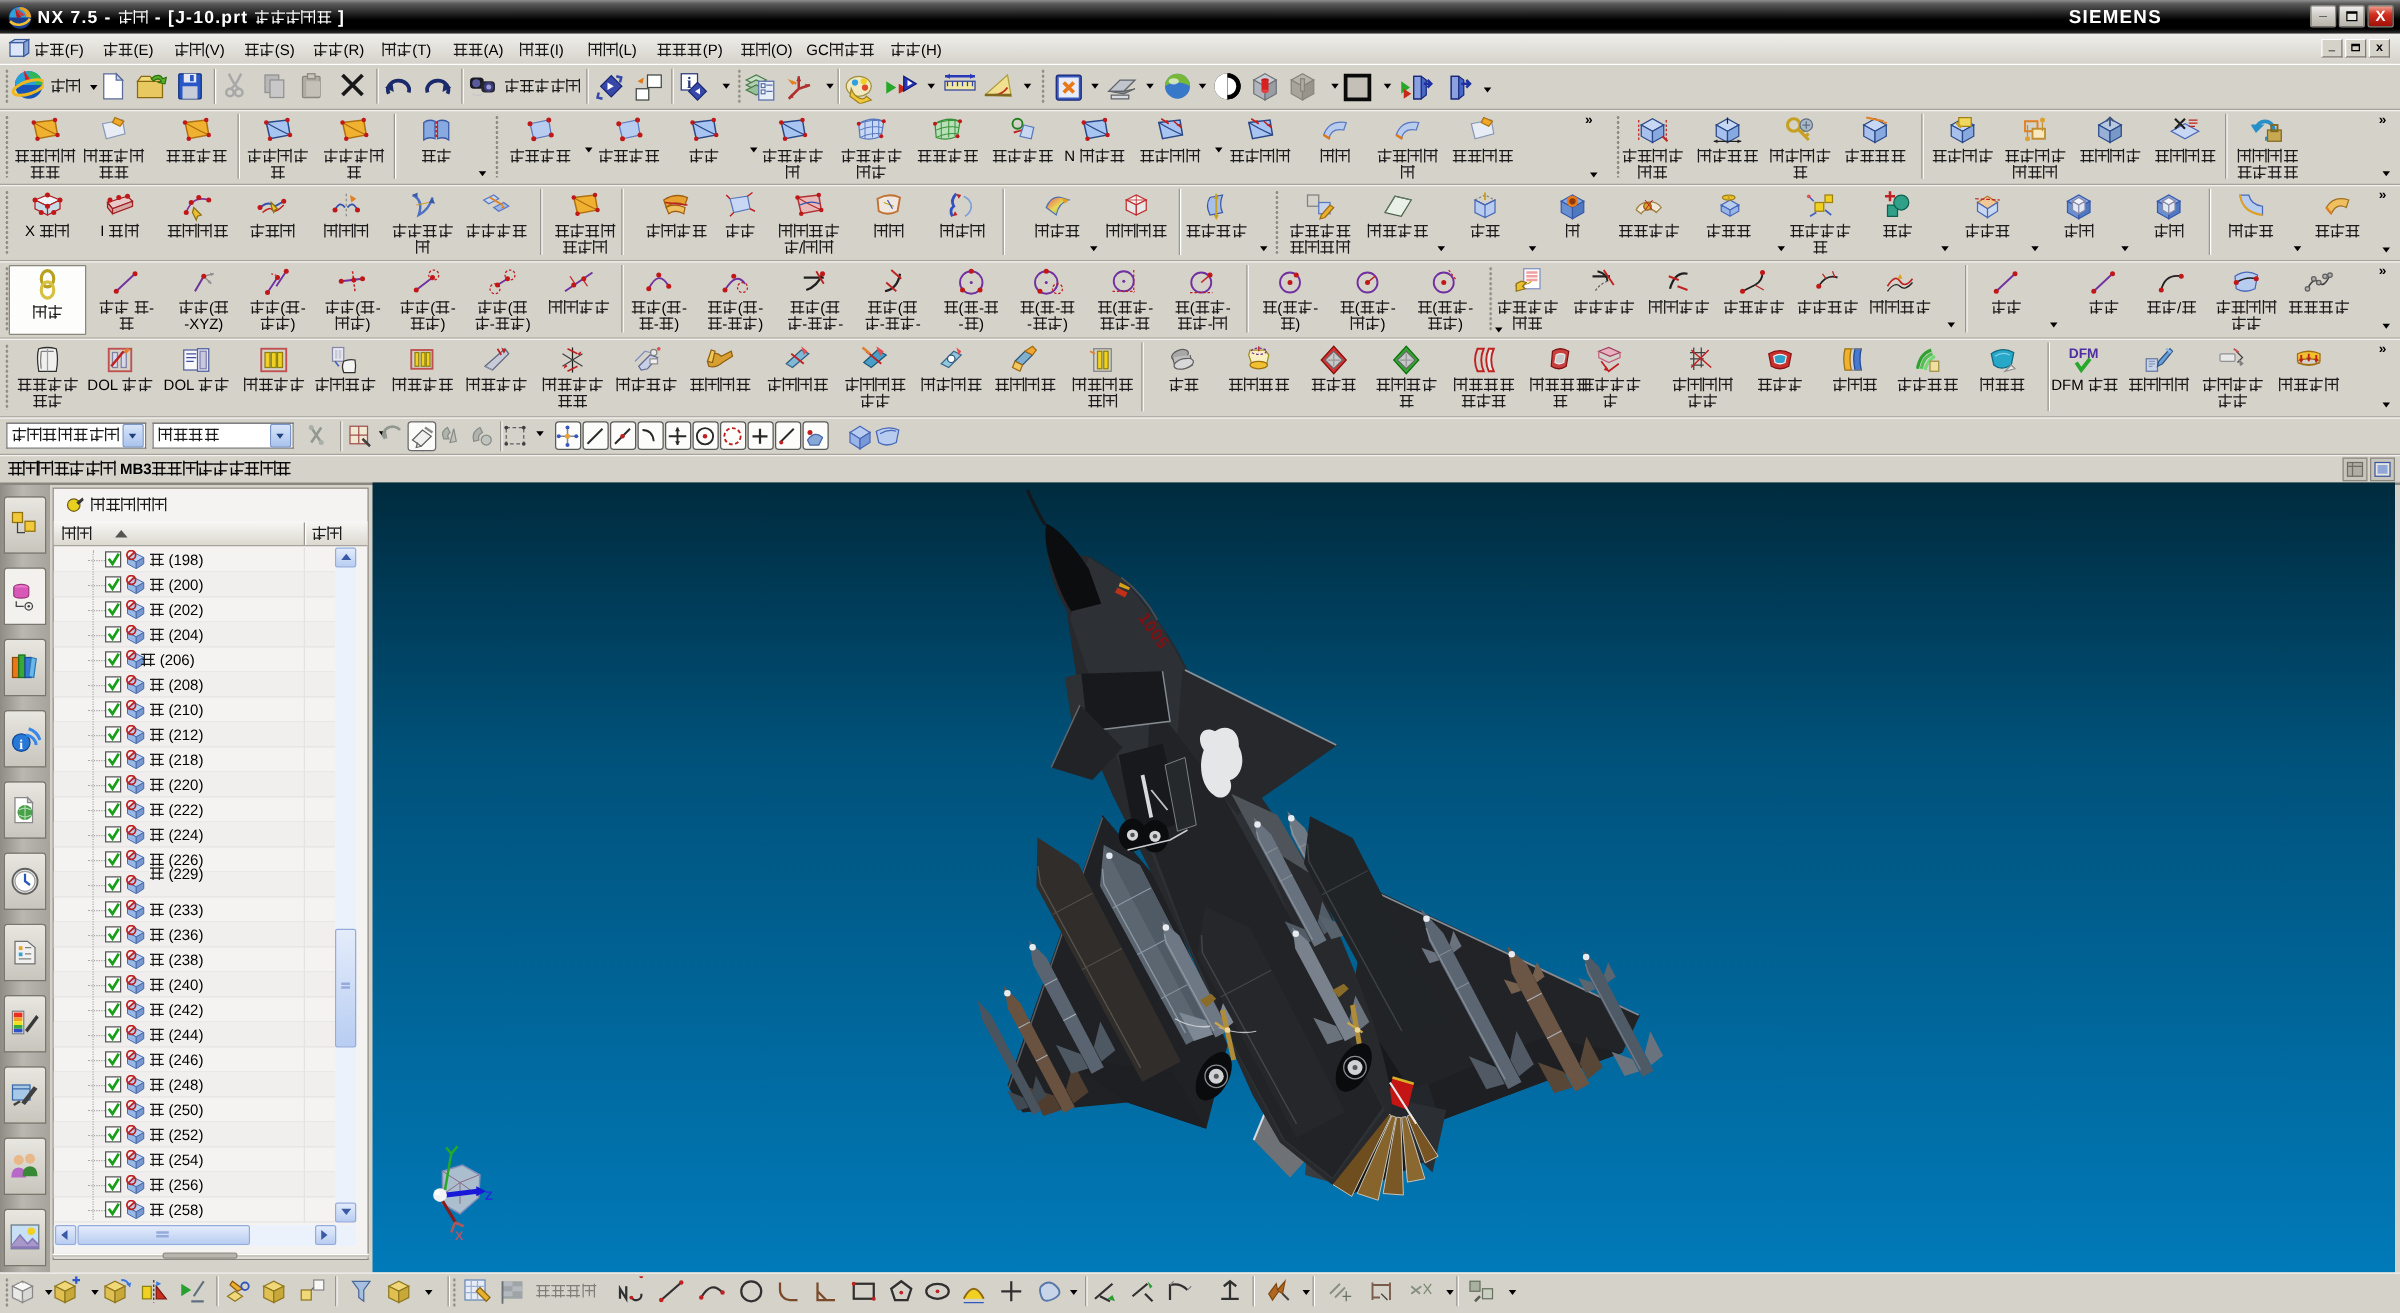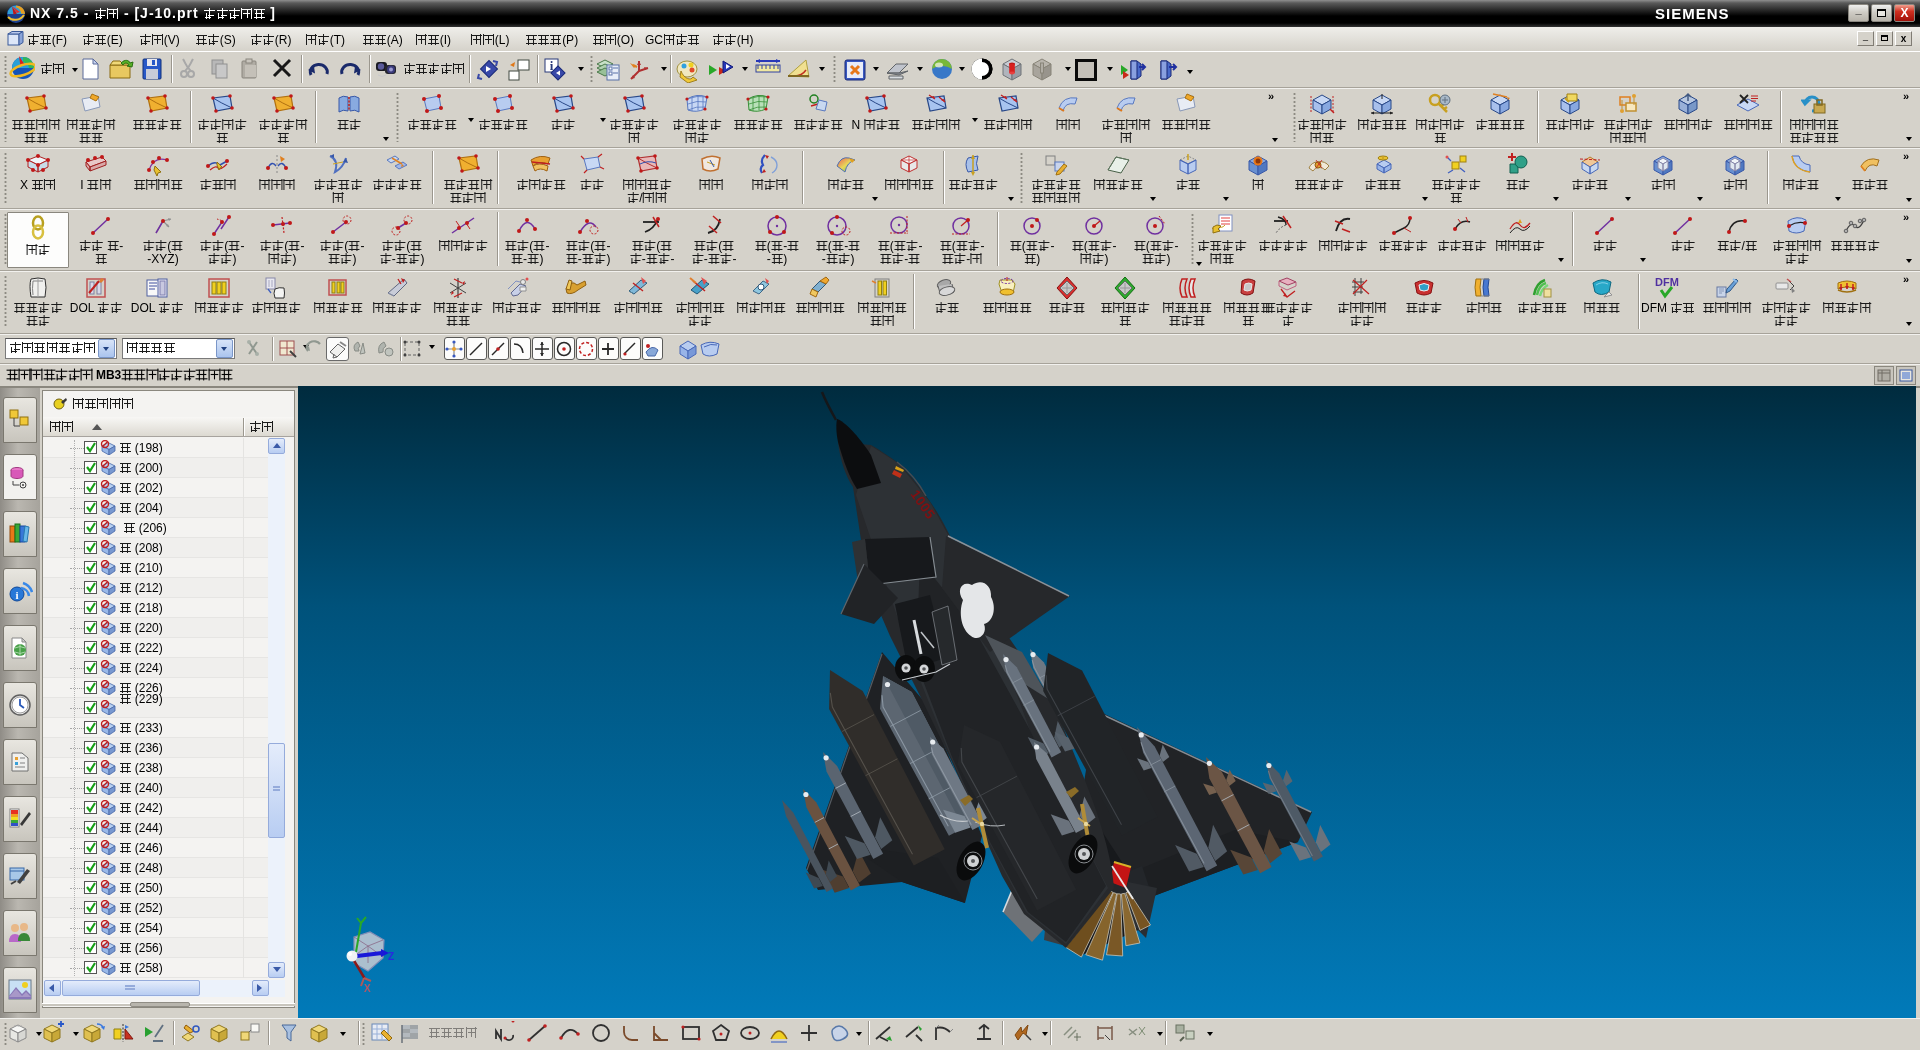--- a/index.html
+++ b/index.html
@@ -1802,21 +1802,21 @@
   </div>
 <div class="ab" style="left:100px;top:520px">
     <svg width="17" height="15" viewBox="0 0 17 15">
       <path d="M2 6l6-3.5L15 6 9 9.5z" fill="#b8d0f0" stroke="#4868a8" stroke-width=".8"></path>
       <path d="M2 6v5l7 4V9.5z" fill="#98b8e8" stroke="#4868a8" stroke-width=".8"></path>
       <path d="M15 6v5l-6 4V9.5z" fill="#7898d0" stroke="#4868a8" stroke-width=".8"></path>
       <circle cx="5" cy="4" r="3.5" fill="none" stroke="#c02020" stroke-width="1.4"></circle>
       <path d="M2.8 6.3L7.3 1.9" stroke="#c02020" stroke-width="1.4"></path>
     </svg>
   </div>
-<div style="position:absolute;left:123px;top:521px;white-space:nowrap"><i class="k k1"></i> (206)</div>
+<div style="position:absolute;left:112px;top:521px;white-space:nowrap"><i class="k k1"></i> (206)</div>
 <div style="position:absolute;left:43px;top:538px;width:225px;height:20px;background:#f0efed"></div>
 <div style="position:absolute;left:43px;top:557px;width:225px;height:1px;background:#e6e5e3"></div>
 <div class="ab" style="left:70px;top:548px;width:14px;height:1px;border-top:1px dotted #a8a8a8"></div>
 <div style="position:absolute;left:84px;top:541px;width:13px;height:13px;background:#fff;border:1px solid #555">
     <svg width="11" height="11">
       <path d="M2 5l3 4 5-8" fill="none" stroke="#18a018" stroke-width="2.2"></path>
     </svg>
   </div>
 <div class="ab" style="left:100px;top:540px">
     <svg width="17" height="15" viewBox="0 0 17 15">

